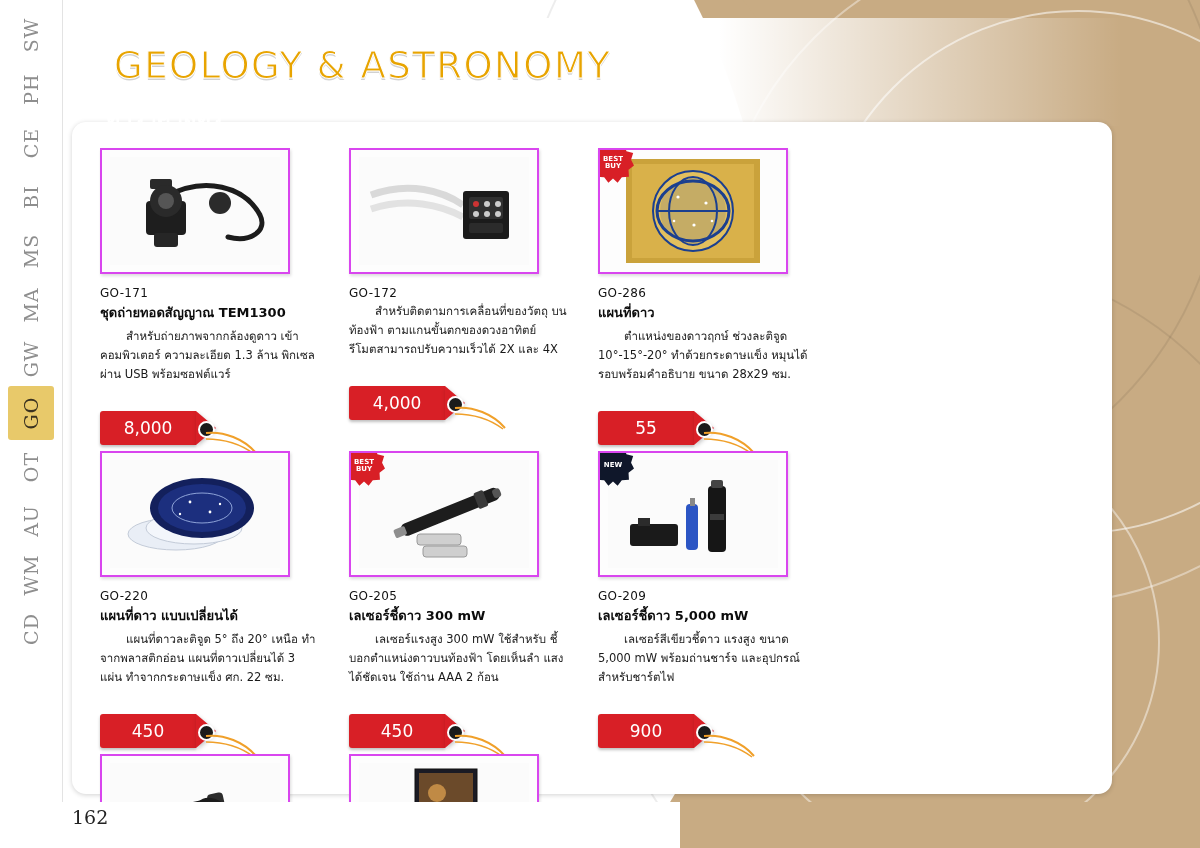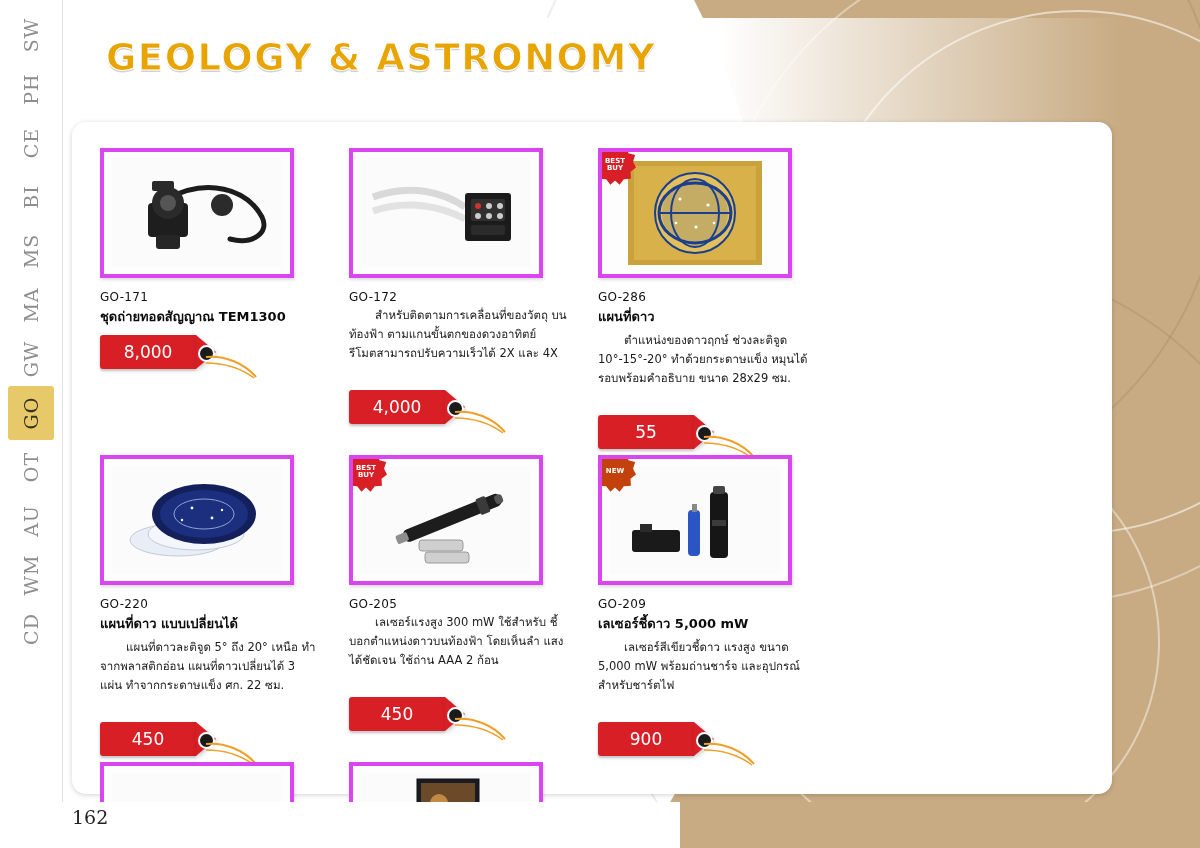--- a/index.html
+++ b/index.html
@@ -123,27 +123,27 @@
     border-top-left-radius: 6px;
   }
   .title-wrap {
     position: absolute;
     left: 40px;
     top: 22px;
     z-index: 7;
   }
   .title-en {
     font-family: "DejaVu Sans", "Liberation Sans", sans-serif;
-    font-weight: bold;
+    font-weight: normal;
     font-size: 37px;
     letter-spacing: 1.5px;
     color: #e8a400;
     -webkit-text-stroke: 1px #ffffff;
     text-shadow: 0 2px 0 rgba(0,0,0,0.18);
-    margin: 4px;
+    margin: 12px;
   }
   .title-th {
     font-family: "DejaVu Sans", "Liberation Sans", sans-serif;
     font-weight: bold;
     font-size: 22px;
     color: #ffffff;
     margin: 2px 0 0 4px;
   }
 
   .content-card {
@@ -169,21 +169,21 @@
   .cell {
     width: 245px;
     margin: 0 2px 6px 2px;
     position: relative;
   }
 
   .photo {
     width: 186px;
     height: 122px;
     background: #fdfdfd;
-    border: 4px solid #d946ef;
+    border: 2px solid #d946ef;
     box-shadow: 1px 2px 3px rgba(0,0,0,0.14);
     position: relative;
     margin-bottom: 12px;
     overflow: hidden;
   }
   .photo-inner {
     position: absolute;
     inset: 6px;
     display: flex;
     align-items: center;
@@ -280,21 +280,21 @@
     display: flex;
     align-items: center;
     justify-content: center;
     flex-direction: column;
     color: #fff;
     font-size: 7px;
     font-weight: bold;
     line-height: 1.05;
     text-align: center;
   }
-  .badge-star.blue { background: #c2410c; }
+  .badge-star.blue { background: #0f172a; }
 
   .page-num {
     position: absolute;
     left: 72px;
     bottom: 20px;
     font-size: 19px;
     color: #222;
     font-family: "DejaVu Serif", "Liberation Serif", serif;
     z-index: 8;
   }
@@ -400,20 +400,21 @@
         <ellipse cx="110" cy="46" rx="11" ry="11" fill="#2b2b2b"></ellipse>
         <rect x="36" y="44" width="40" height="34" rx="4" fill="#1e1e1e"></rect>
         <circle cx="56" cy="44" r="16" fill="#2a2a2a"></circle>
         <circle cx="56" cy="44" r="8" fill="#555"></circle>
         <rect x="44" y="76" width="24" height="14" rx="3" fill="#262626"></rect>
       </svg>
       </div>
     </div>
     <div class="code">GO-171</div>
     <div class="pname">ชุดถ่ายทอดสัญญาณ TEM1300</div>
+    <div class="pdesc">สำหรับถ่ายภาพจากกล้องดูดาว เข้าคอมพิวเตอร์ ความละเอียด 1.3 ล้าน พิกเซล ผ่าน USB พร้อมซอฟต์แวร์</div>
     <div class="tag">
       <div class="tag-body">8,000</div>
       <div class="tag-point"></div>
       <div class="tag-hole"></div>
       <svg class="tag-string" viewBox="0 0 60 26">
         <path d="M2 4 C 20 2, 40 10, 52 24" stroke="#f0a02a" stroke-width="2" fill="none"></path>
         <path d="M2 10 C 22 10, 38 16, 50 25" stroke="#f0a02a" stroke-width="1.5" fill="none"></path>
       </svg>
     </div>
           </div>
@@ -534,20 +535,21 @@
           <rect x="32" y="48" width="12" height="9" rx="2" fill="#8e8e8e"></rect>
           <rect x="120" y="44" width="10" height="17" rx="2" fill="#3a3a3a"></rect>
           <rect x="138" y="48" width="8" height="9" rx="3" fill="#555"></rect>
         </g>
         <rect x="58" y="74" width="44" height="11" rx="3" fill="#cfcfcf" stroke="#9a9a9a"></rect>
         <rect x="64" y="86" width="44" height="11" rx="3" fill="#cfcfcf" stroke="#9a9a9a"></rect>
       </svg>
       </div>
     </div>
     <div class="code">GO-205</div>
+    <div class="pname">เลเซอร์ชี้ดาว 300 mW</div>
     <div class="pdesc">เลเซอร์แรงสูง 300 mW ใช้สำหรับ ชี้บอกตำแหน่งดาวบนท้องฟ้า โดยเห็นลำ แสงได้ชัดเจน ใช้ถ่าน AAA 2 ก้อน</div>
     <div class="tag">
       <div class="tag-body">450</div>
       <div class="tag-point"></div>
       <div class="tag-hole"></div>
       <svg class="tag-string" viewBox="0 0 60 26">
         <path d="M2 4 C 20 2, 40 10, 52 24" stroke="#f0a02a" stroke-width="2" fill="none"></path>
         <path d="M2 10 C 22 10, 38 16, 50 25" stroke="#f0a02a" stroke-width="1.5" fill="none"></path>
       </svg>
     </div>

